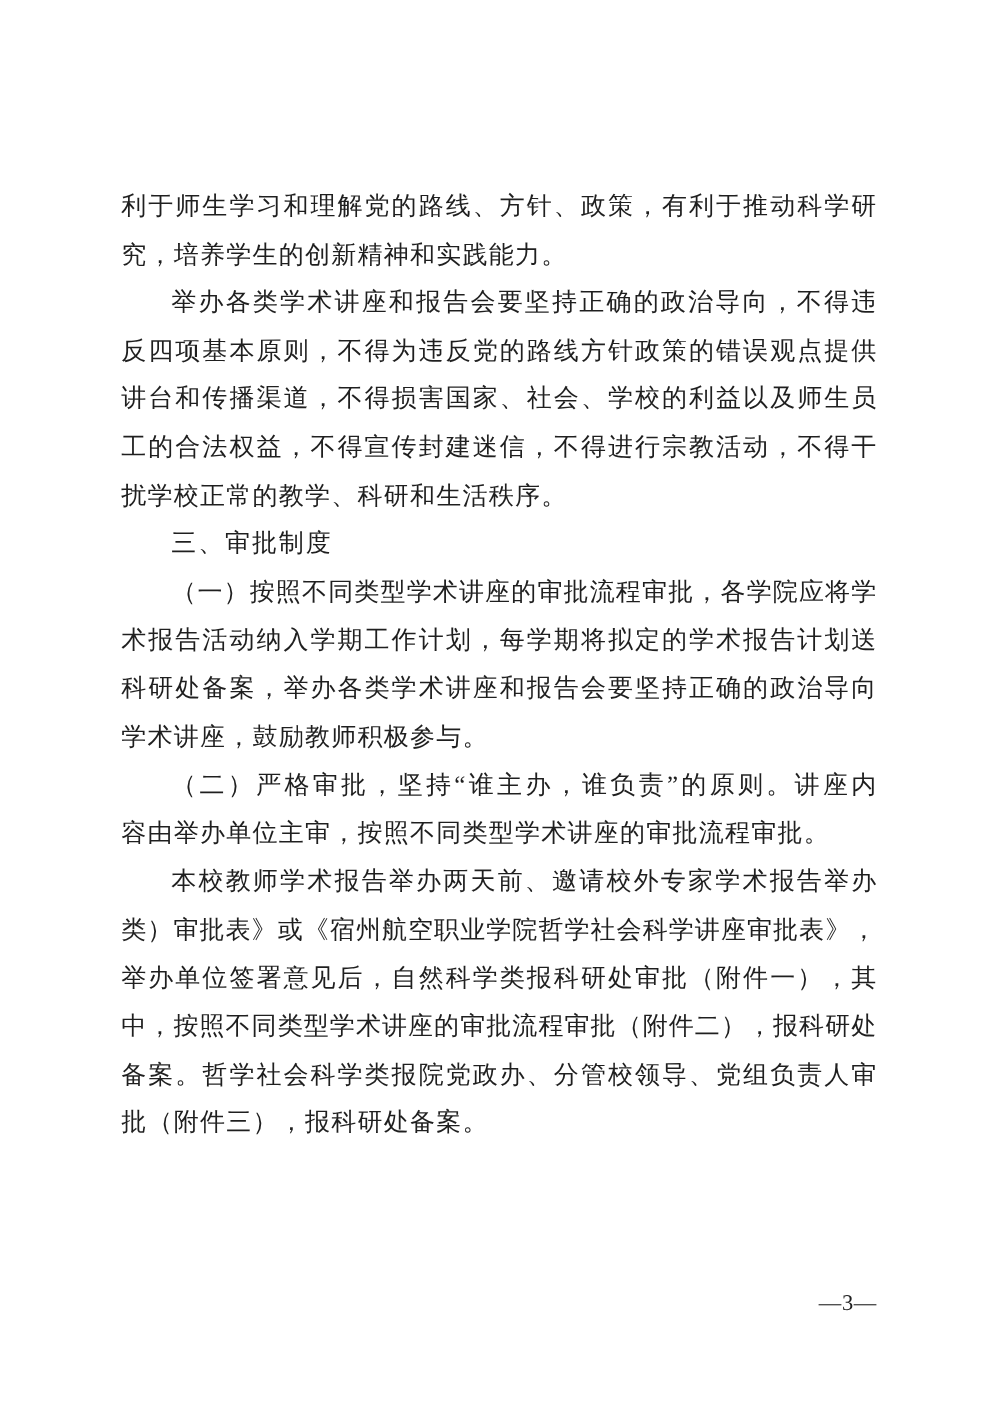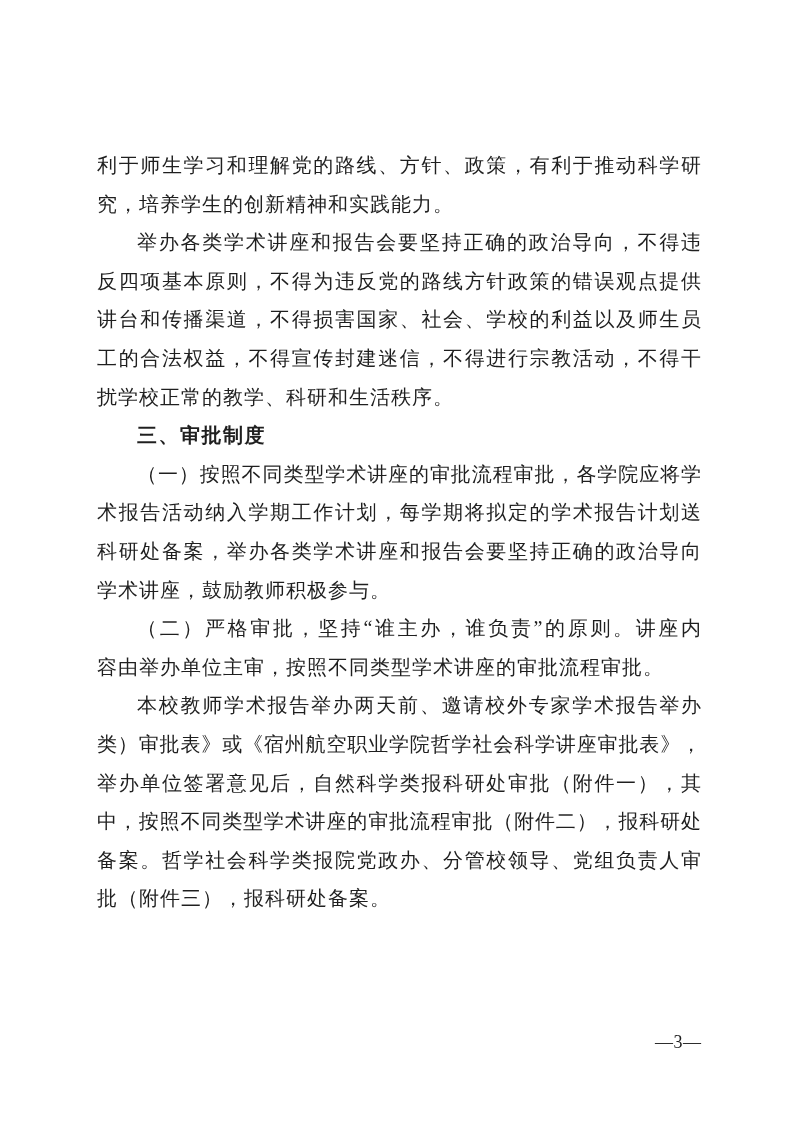--- a/index.html
+++ b/index.html
@@ -37,21 +37,21 @@
   .end {
     text-align: left;
     letter-spacing: 1px;
     font-family: Liberation Serif, serif;
   }
   
   .ind {
     text-indent: 2em;
   }
   .head {
-    font-weight: 700;
+    font-weight: 400;
     letter-spacing: 1.5px;
     font-family: "Liberation Sans", "DejaVu Sans", sans-serif;
     text-align: left;
   }
   .page-num {
     position: absolute;
     top: 1032px;
     left: 655px;
     font-size: 18px;
     color: #1f1f1f;

